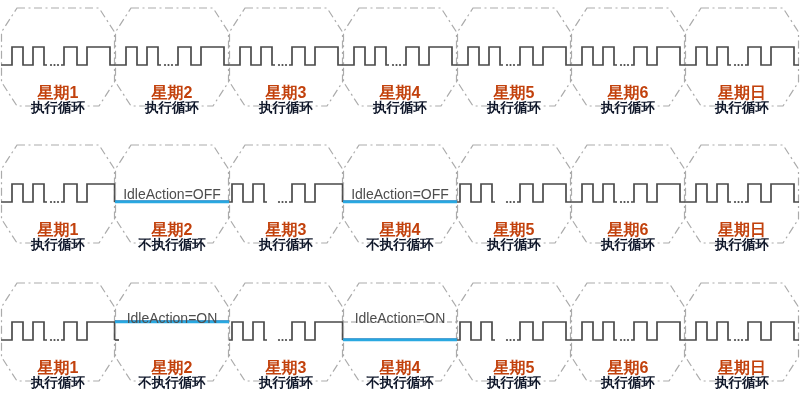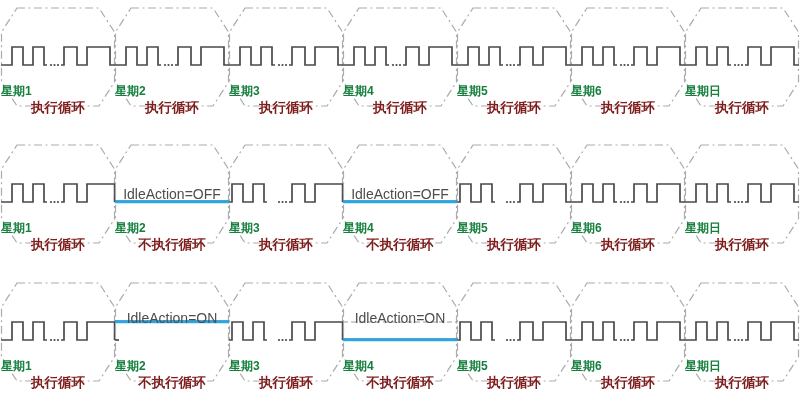--- a/index.html
+++ b/index.html
@@ -20,33 +20,34 @@
   .day-cell{
     position:relative;
     width:114px;
     height:137.33px;
     flex:0 0 114px;
   }
   .day-cell svg{position:absolute;left:0;top:0;display:block;overflow:visible;}
   .day-label{
     position:absolute;
     left:0;top:85px;width:114px;
-    font-size:12px;
+    text-align:center;
+    font-size:16px;
     font-weight:bold;
-    color:#15803d;
+    color:#c2410c;
     line-height:1.05;
     white-space:nowrap;
   }
   .action-label{
     position:absolute;
     left:0;top:101px;width:114px;
     text-align:center;
     font-size:13.5px;
     font-weight:bold;
-    color:#7f1d1d;
+    color:#0f172a;
     line-height:1.05;
     white-space:nowrap;
   }
   .idle-label{
     position:absolute;
     left:0;width:114px;
     text-align:center;
     font-size:14px;
     color:#4d4d4d;
     line-height:1;

